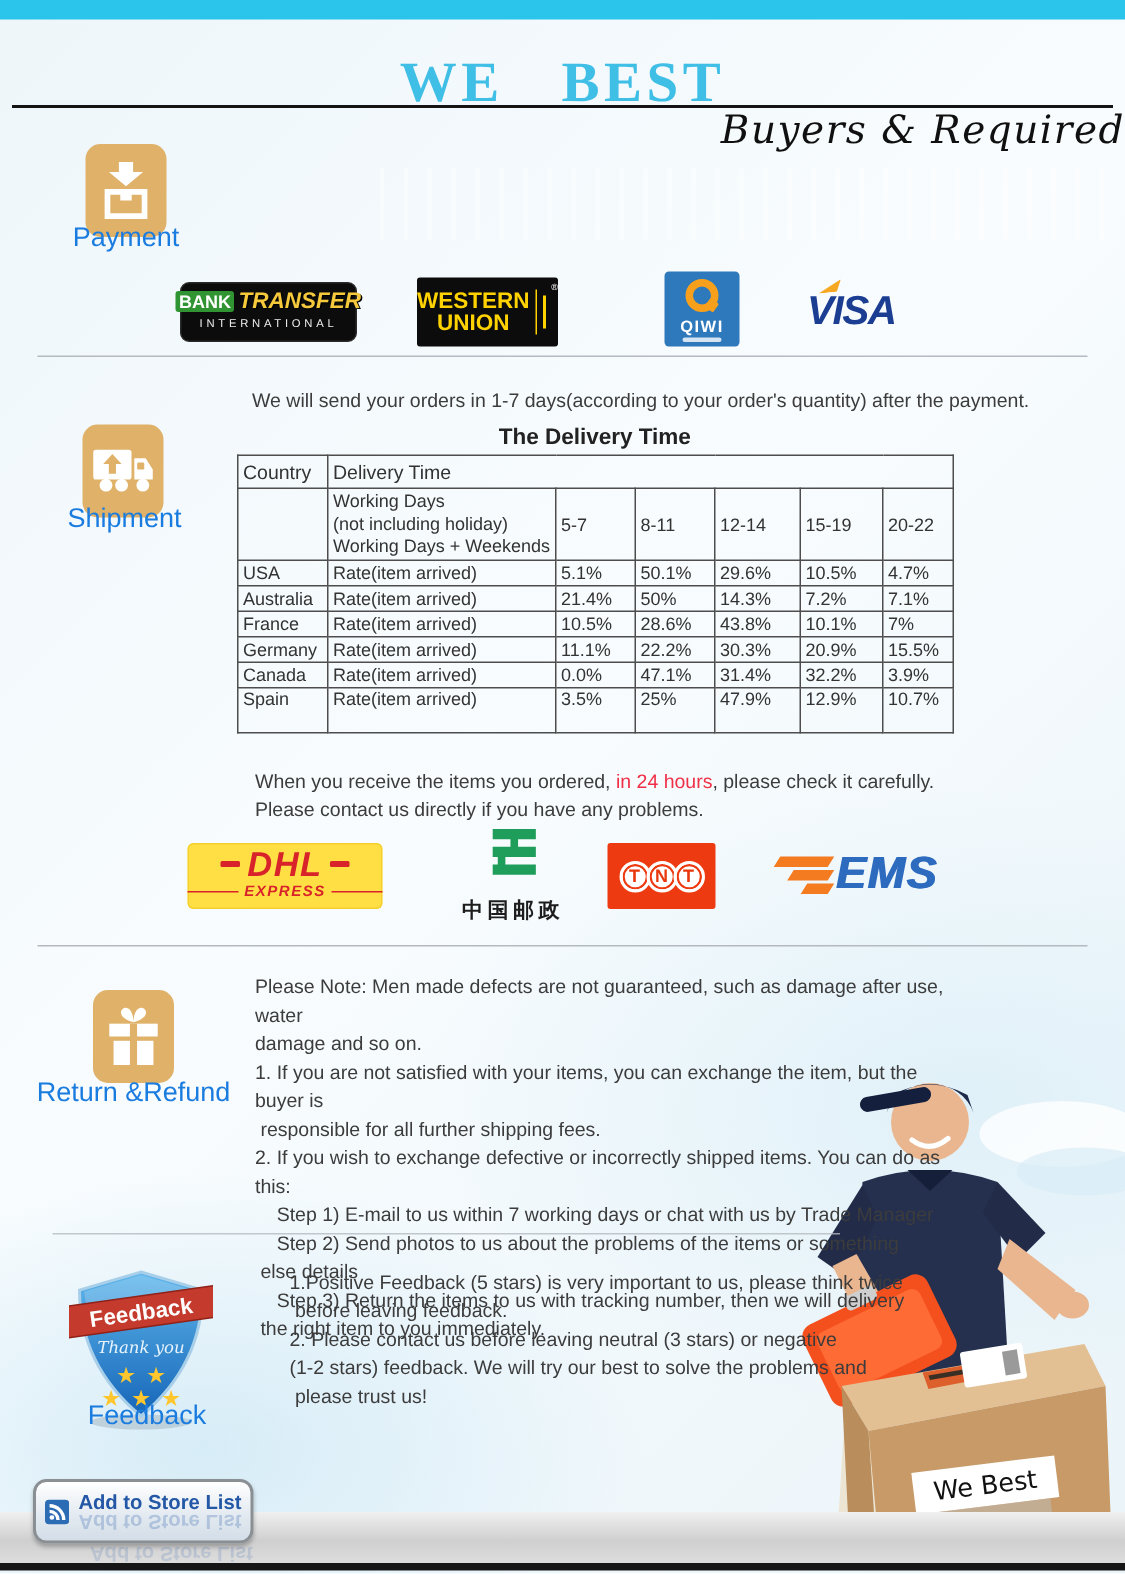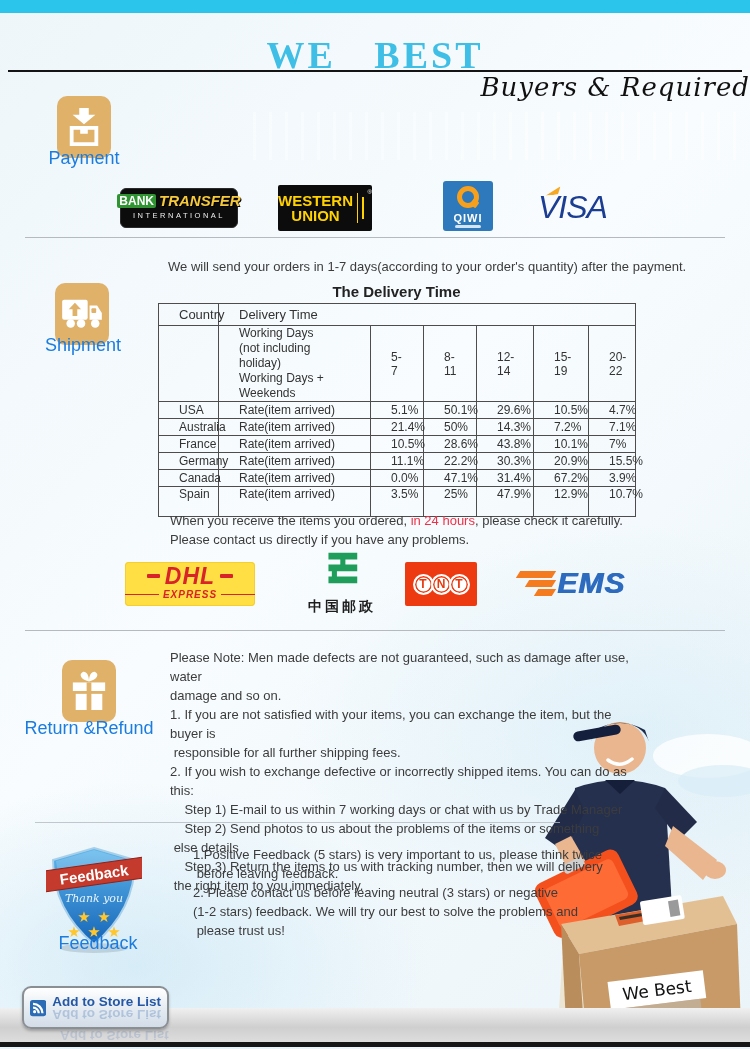--- a/index.html
+++ b/index.html
@@ -49,28 +49,28 @@
 
   .logo-qiwi { left:443px; top:181px; width:50px; height:50px; background:#2d79bc; border-radius:3px;
     display:flex; flex-direction:column; align-items:center; }
   .qiwi-q { width:22px; height:22px; margin-top:5px; border:5px solid #f8a01c; border-radius:50%; position:relative; }
   .qiwi-q::after { content:""; position:absolute; right:-4px; bottom:-4px; width:7px; height:7px;
     background:#f8a01c; border-radius:1px; transform:rotate(35deg); }
   .qiwi-name { color:#fff; font-weight:bold; font-size:11px; letter-spacing:1px; margin-top:4px; }
   .qiwi-sub { width:26px; height:3px; background:rgba(255,255,255,.8); margin-top:1px; border-radius:2px; }
 
   .logo-visa { left:538px; top:190px; width:90px; height:34px; }
-  .visa-text { font-size:32px; font-weight:normal; font-style:italic; color:#1b3d92; letter-spacing:-1px; line-height:34px; }
+  .visa-text { font-size:27px; font-weight:bold; font-style:italic; color:#1b3d92; letter-spacing:-1px; line-height:34px; }
   .visa-flag { position:absolute; left:7px; top:-3px; width:16px; height:8px; background:#f7a823;
     clip-path:polygon(0 100%, 100% 0, 78% 100%); transform:rotate(-6deg); }
 
   
   table.delivery { border-collapse:collapse; width:477px; table-layout:fixed; }
   table.delivery td, table.delivery th { border:1px solid #4d4d4d; font-weight:normal;
-    font-size:12px; color:#333; padding:0 20px; }
+    font-size:12px; color:#333; padding:0 3px; }
   .td-center { }
   .wdays { font-size:11.5px; line-height:15px; white-space:pre-line; }
 
   
   .logo-dhl { left:125px; top:562px; width:130px; height:44px; background:#ffdf43; border-radius:4px;
     padding-top:2px; box-shadow:0 0 0 1px #f4cf2e inset; }
   .dhl-row { display:flex; align-items:center; justify-content:center; gap:5px; }
   .dhl-dash { width:13px; height:4px; background:#d8232a; border-radius:1px; }
   .dhl-text { color:#d8232a; font-weight:bold; font-style:italic; font-size:23px; line-height:24px; letter-spacing:1px; }
   .dhl-exp-row { display:flex; align-items:center; gap:4px; padding:0 0; margin-top:1px; }
@@ -239,21 +239,21 @@
       <td class="td-center">30.3%</td>
       <td class="td-center">20.9%</td>
       <td class="td-center">15.5%</td>
     </tr>
     <tr style="height:17px">
       <td>Canada</td>
       <td class="td-center">Rate(item arrived)</td>
       <td class="td-center">0.0%</td>
       <td class="td-center">47.1%</td>
       <td class="td-center">31.4%</td>
-      <td class="td-center">67.2%</td>
+      <td class="td-center">32.2%</td>
       <td class="td-center">3.9%</td>
     </tr>
     <tr style="height:30px">
       <td style="vertical-align:top;">Spain</td>
       <td class="td-center" style="vertical-align:top;">Rate(item arrived)</td>
       <td class="td-center" style="vertical-align:top;">3.5%</td>
       <td class="td-center" style="vertical-align:top;">25%</td>
       <td class="td-center" style="vertical-align:top;">47.9%</td>
       <td class="td-center" style="vertical-align:top;">12.9%</td>
       <td class="td-center" style="vertical-align:top;">10.7%</td>

